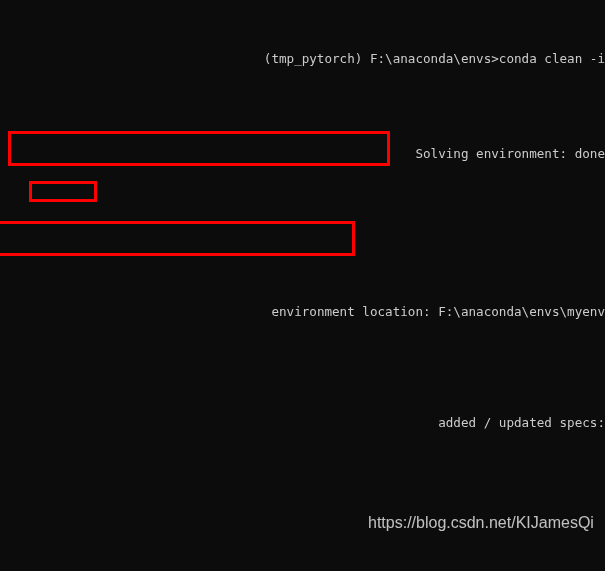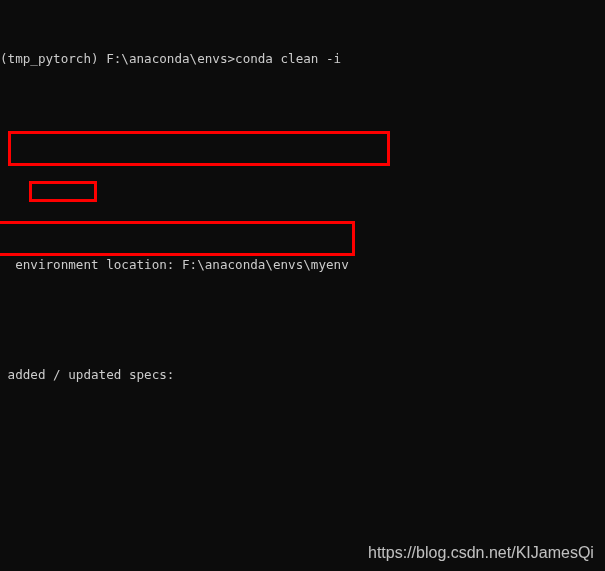--- a/index.html
+++ b/index.html
@@ -25,54 +25,56 @@
     color: #cccccc;
     font-family: "DejaVu Sans Mono", "Liberation Mono", monospace;
     font-size: 12.6px;
     line-height: 15.8px;
     white-space: pre;
     letter-spacing: 0px;
   }
   .line {
     height: 15.8px;
     white-space: pre;
+    text-align: right;
   }
 
   
   .redbox {
     position: absolute;
     border: 3px solid #fe0000;
     box-sizing: border-box;
     pointer-events: none;
   }
   #box-env   { left: 8px;  top: 131px; width: 382px; height: 35px; }
   #box-numpy { left: 29px; top: 181px; width: 68px;  height: 21px; }
   #box-dl    { left: -3px; top: 221px; width: 358px; height: 35px; }
 
   .watermark {
     position: absolute;
     left: 368px;
-    top: 544px;
+    top: 514px;
     color: #e8e8e8;
     opacity: 0.82;
     font-family: "Liberation Sans", sans-serif;
     font-size: 16px;
     letter-spacing: 0px;
     white-space: pre;
   }
 </style>
 </head>
 <body>
 
 <div id="screen">
 
   <div class="term">
 
     <div class="line">(tmp_pytorch) F:\anaconda\envs&gt;conda clean -i</div>
     <div class="line"></div>
+    <div class="line">Solving environment: done</div>
     <div class="line"></div>
     <div class="line"></div>
 
     <div class="line">  environment location: F:\anaconda\envs\myenv</div>
     <div class="line"></div>
 
     <div class="line"> added / updated specs:</div>
     
 
     

